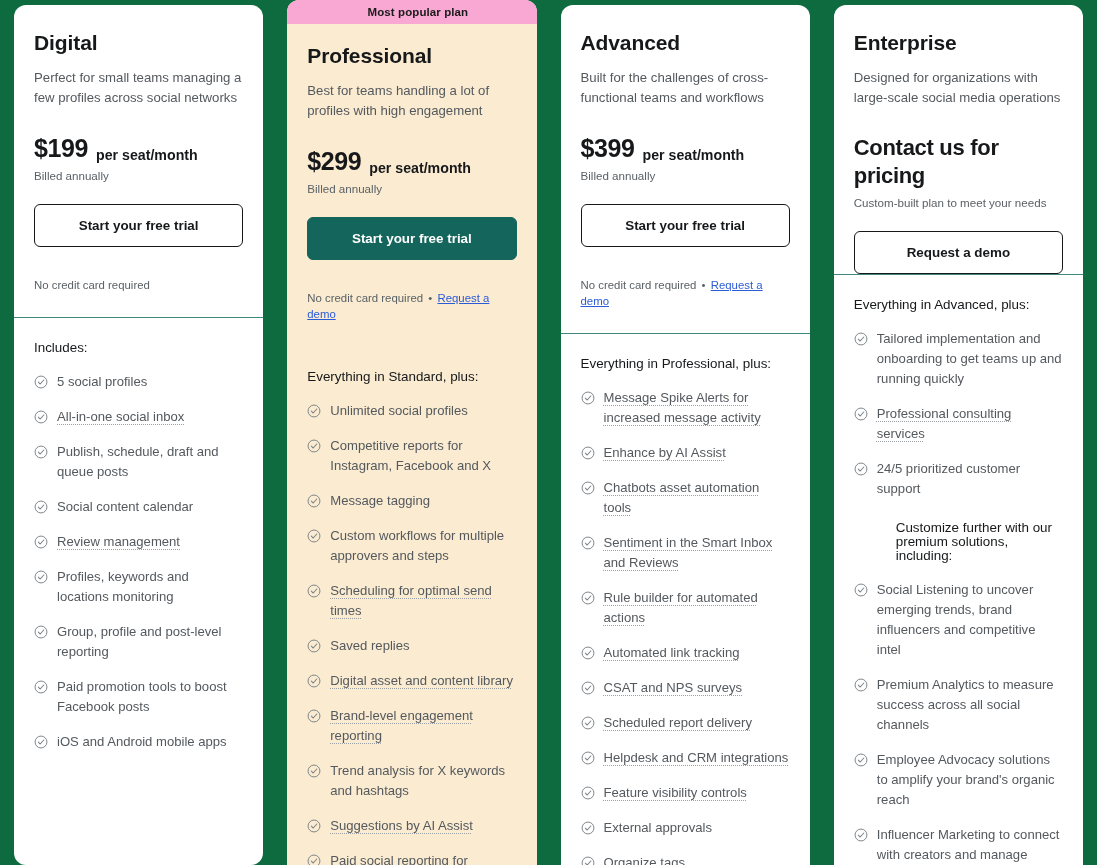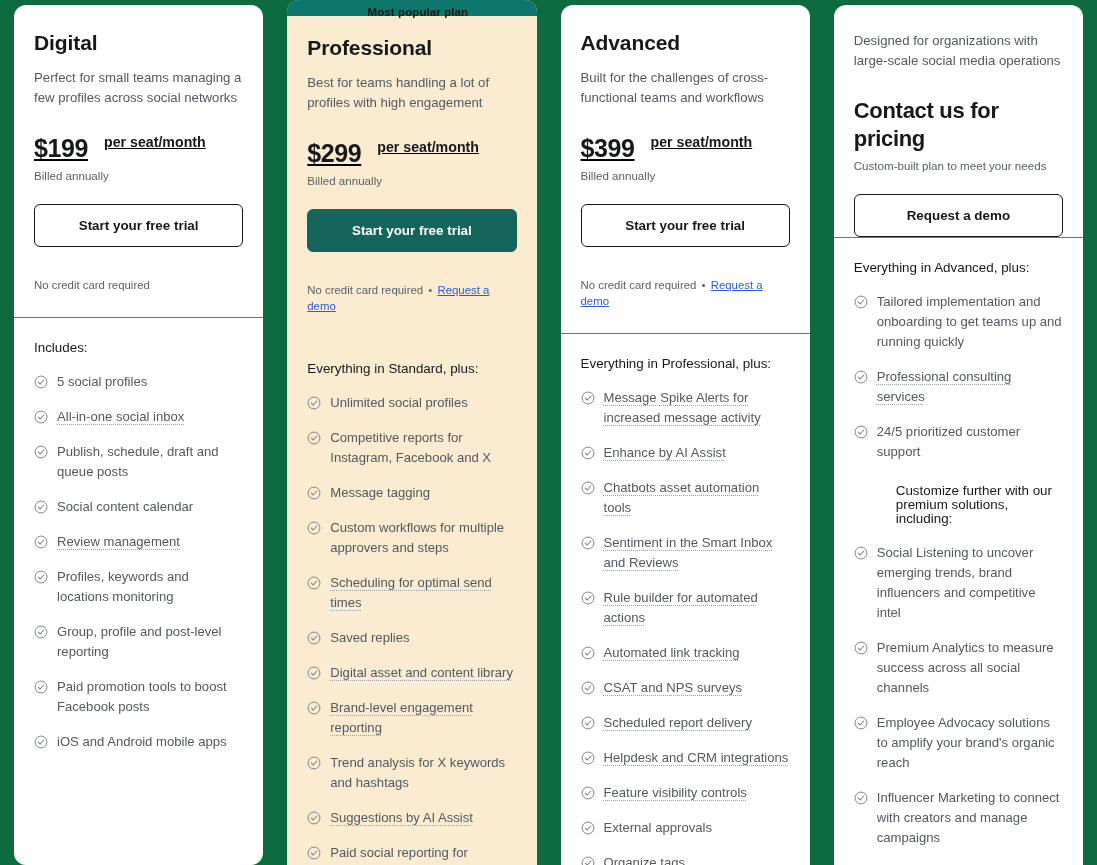--- a/index.html
+++ b/index.html
@@ -27,29 +27,29 @@
     overflow: hidden;
     display: flex;
     flex-direction: column;
     min-height: 860px;
   }
   .plan-card.featured {
     background: #faebd1;
     margin-top: -5px;
   }
   .badge {
-    background: #0f766e;
+    background: #f9a8d4;
     color: #1a1a1a;
     font-size: 11.5px;
     font-weight: bold;
     text-align: center;
     padding: 5px 0 5px 12px;
     letter-spacing: 0.1px;
     line-height: 14px;
-    height: 16px;
+    height: 24px;
   }
   .card-head {
     padding: 26px 20px 0 20px;
   }
   .plan-card.featured .card-head {
     padding-top: 20px;
   }
   .plan-name {
     font-size: 21px;
     font-weight: bold;
@@ -59,25 +59,24 @@
   }
   .plan-desc {
     font-size: 13.2px;
     line-height: 20px;
     color: #54595e;
     margin-bottom: 26px;
     max-width: 215px;
   }
   .price-row {
     display: flex;
-    align-items: flex-start;
-    gap: 16px;
+    align-items: flex-end;
+    gap: 8px;
     margin-bottom: 6px;
     flex-wrap: wrap;
-    text-decoration: underline;
   }
   .price-amount {
     font-size: 25px;
     font-weight: bold;
     color: #16181a;
     letter-spacing: -0.4px;
   }
   .price-unit {
     font-size: 14.2px;
     font-weight: bold;
@@ -476,20 +475,21 @@
             <span class="feat-text tip">Organize tags</span>
           </li>
         </ul>
 
     </div>
   </section>
 
   <section class="plan-card">
 
     <div class="card-head">
+      <h2 class="plan-name">Enterprise</h2>
       <p class="plan-desc">Designed for organizations with large-scale social media operations</p>
 
       <div class="price-contact">Contact us for pricing</div>
       <div class="billed">Custom-built plan to meet your needs</div>
       <button class="cta-btn">Request a demo</button>
 
     </div>
     <hr class="divider">
     <div class="features">
       <div class="features-title">Everything in Advanced, plus:</div>

